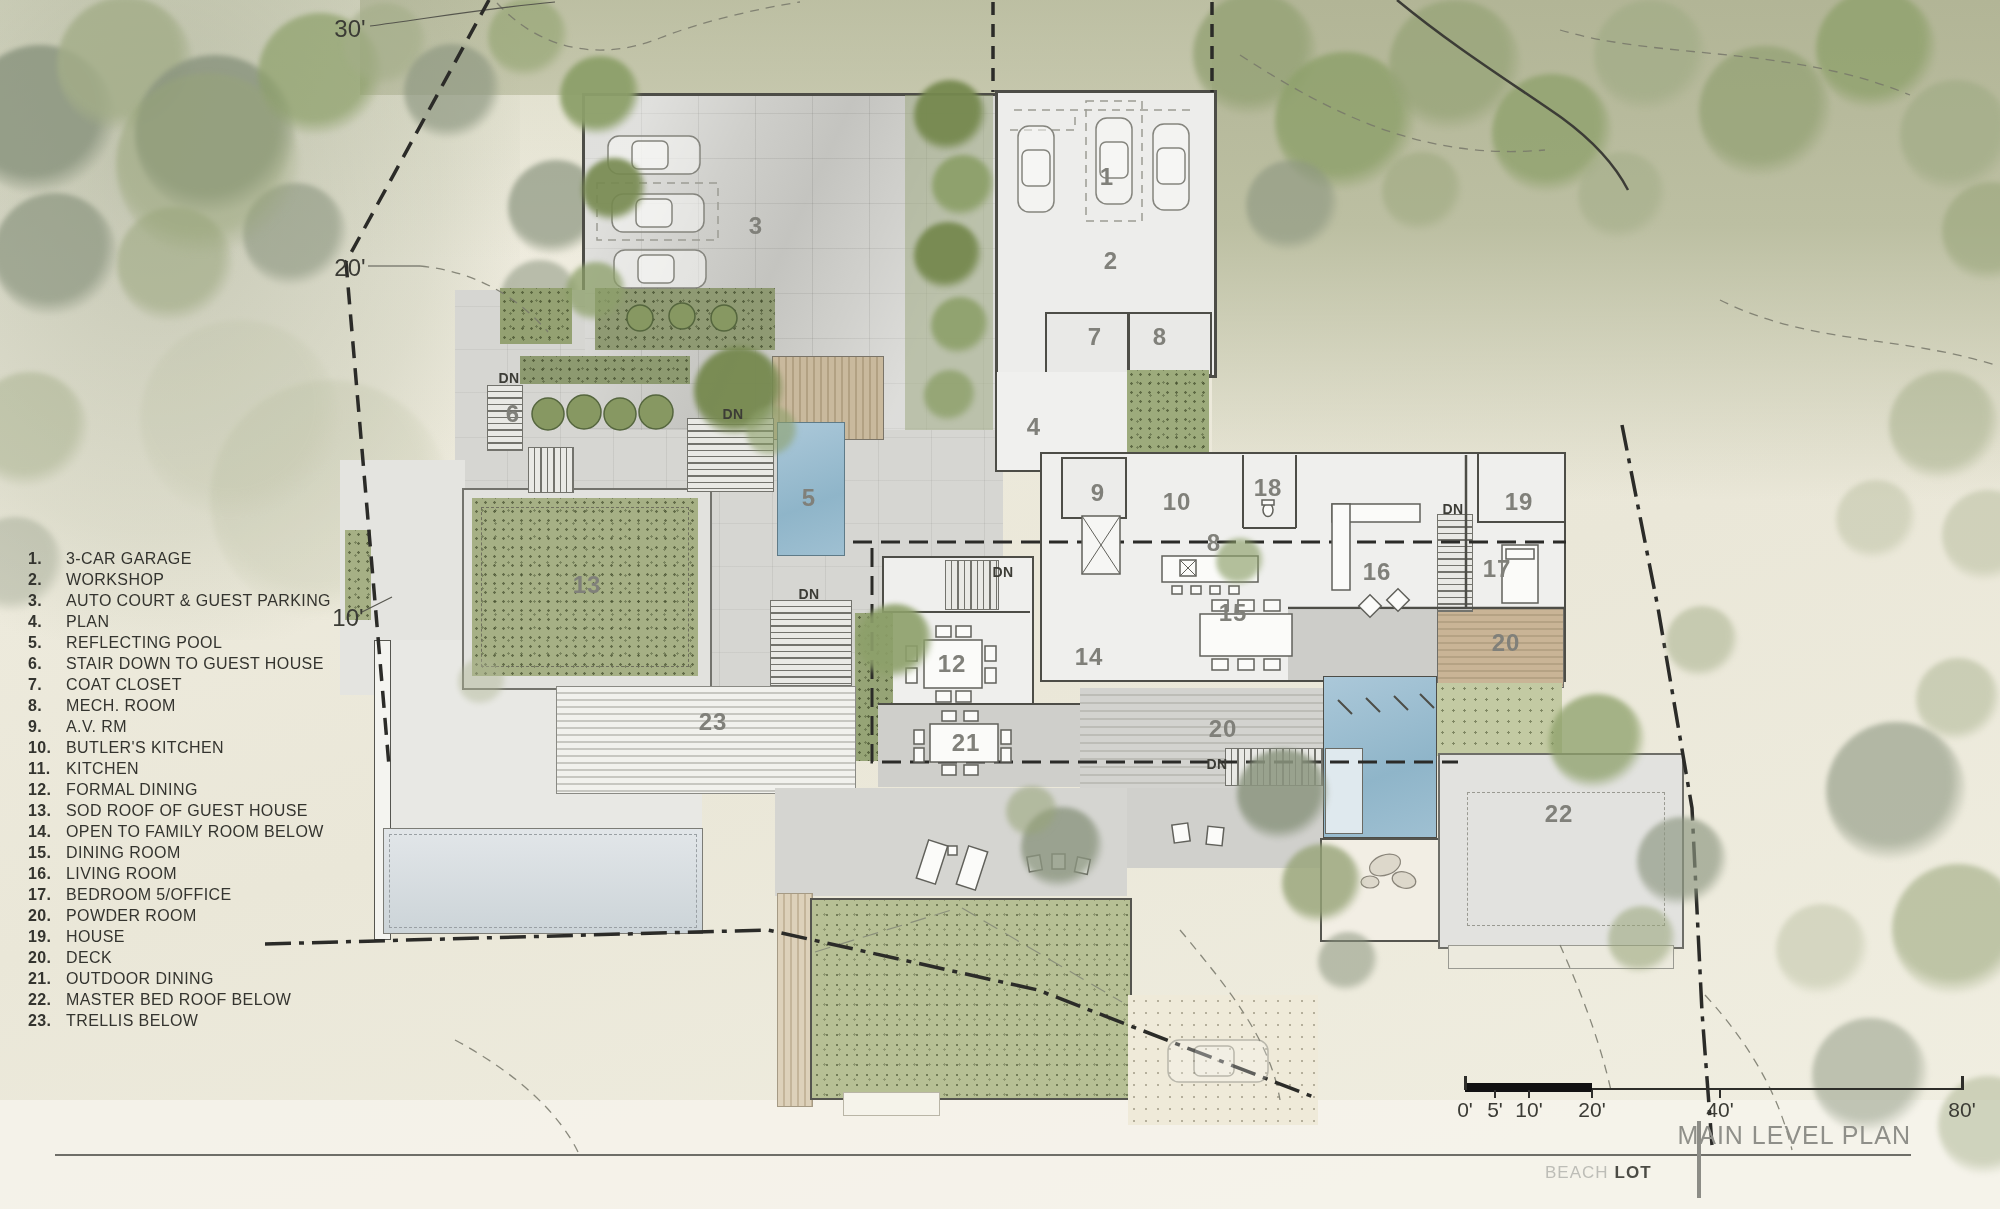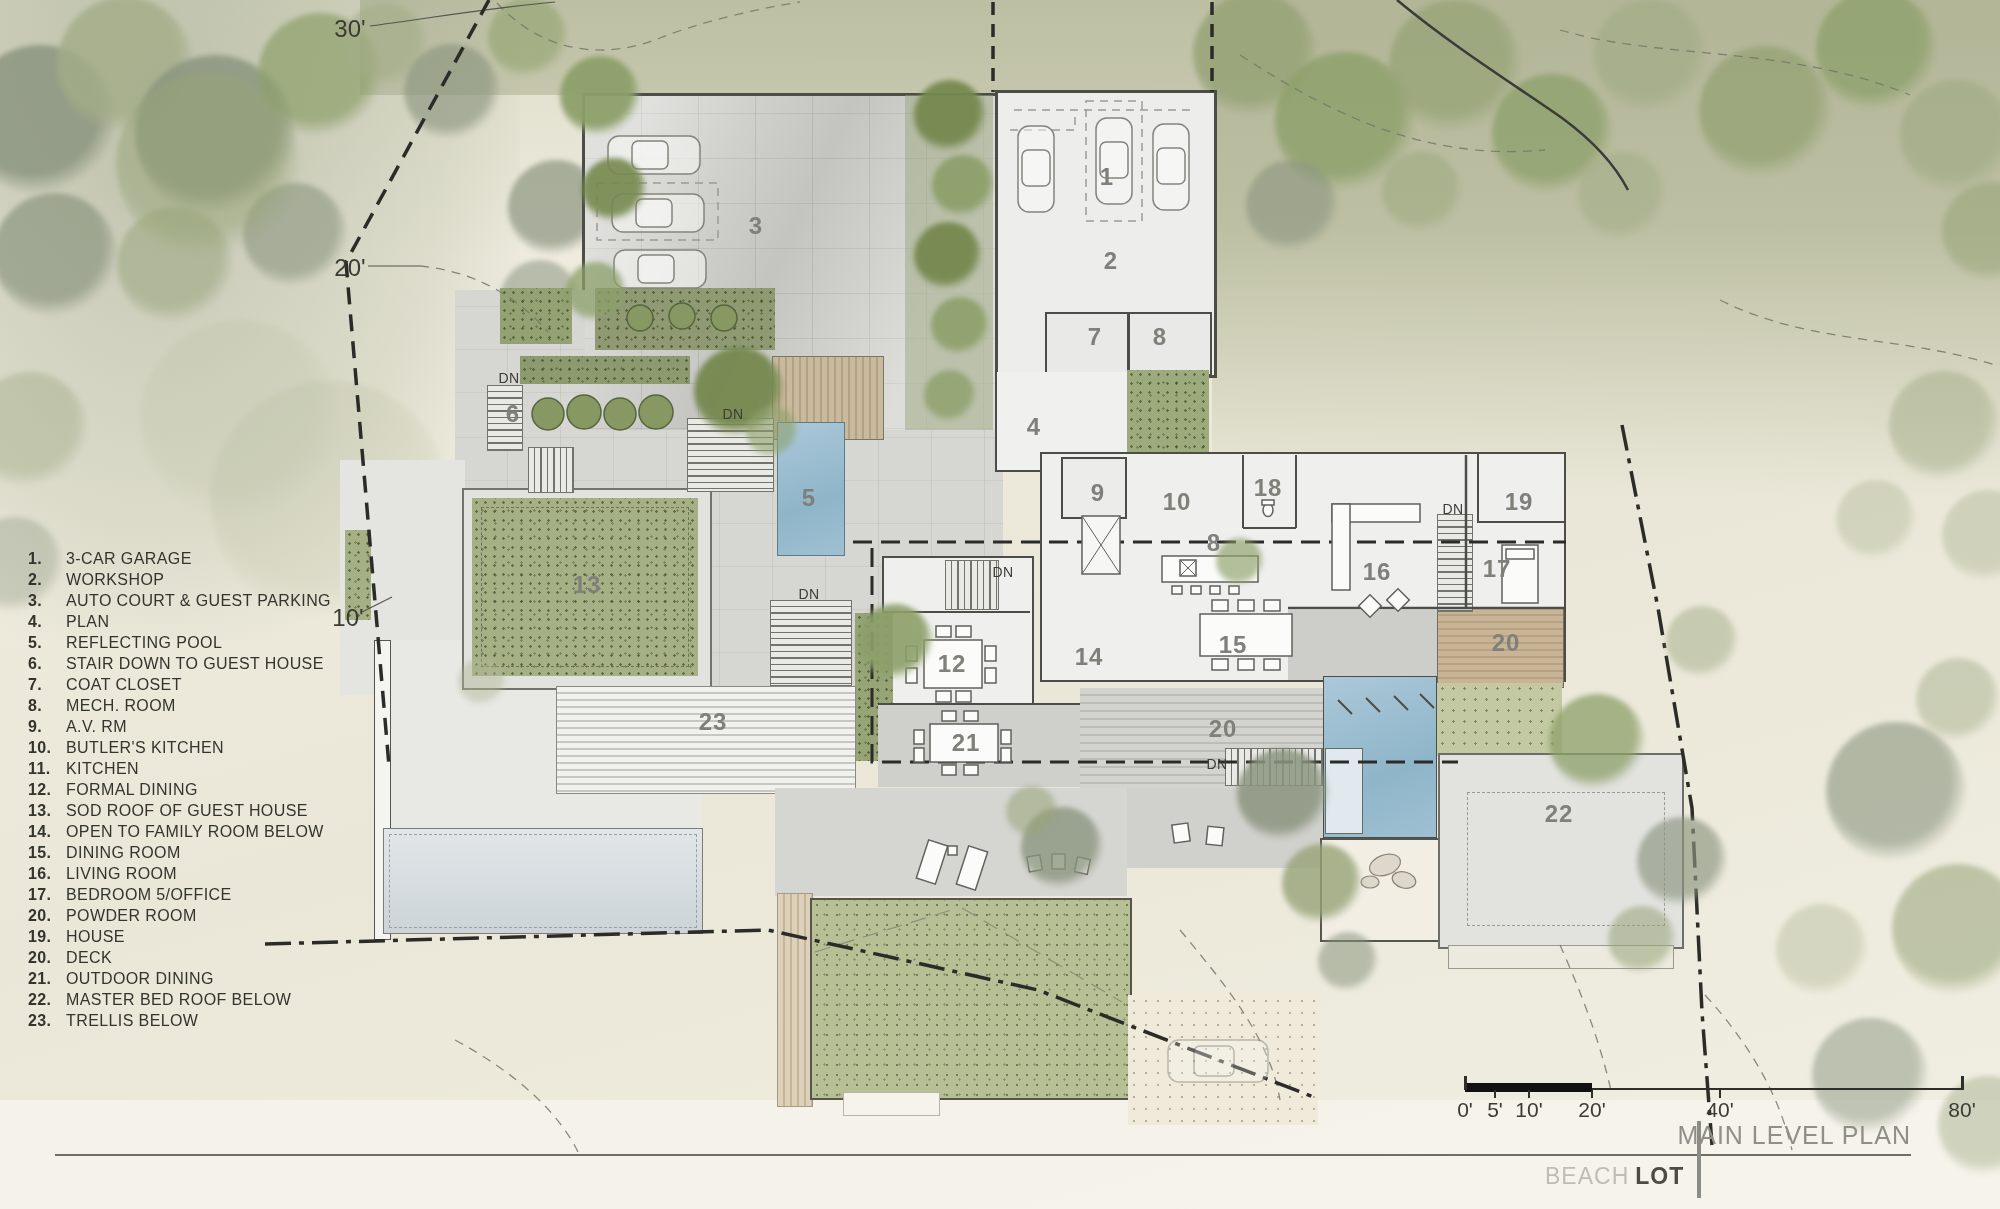--- a/index.html
+++ b/index.html
@@ -31,32 +31,32 @@
   .planks-h{background:repeating-linear-gradient(180deg,#f1f1ed 0 5px,#c7c7c1 5px 7px)}
   .planks-vt{background:repeating-linear-gradient(90deg,#c9b99d 0 5px,#b2a183 5px 7px)}
   .planks-vl{background:repeating-linear-gradient(90deg,#ddd1ba 0 5px,#c4b59a 5px 7px)}
   .treads-h{background-color:#e9e9e5;background-image:repeating-linear-gradient(180deg,transparent 0 5px,#73736d 5px 6.4px);border:1px solid #73736d}
   .treads-v{background-color:#e9e9e5;background-image:repeating-linear-gradient(90deg,transparent 0 5px,#73736d 5px 6.4px);border:1px solid #73736d}
   .blue{background:linear-gradient(160deg,#abc8d9,#8fb5c9 60%,#9fc0d2)}
   .paleblue{background:linear-gradient(180deg,#e2e6e9,#ccd4d8)}
 
   
   .rm{position:absolute;transform:translate(-50%,-50%);font-weight:700;font-size:24px;color:#80807a;letter-spacing:1px;white-space:nowrap}
-  .dn{position:absolute;transform:translate(-50%,-50%);font-weight:400;font-size:14px;color:#3c3c36;letter-spacing:.5px}
+  .dn{position:absolute;transform:translate(-50%,-50%);font-weight:700;font-size:14px;color:#3c3c36;letter-spacing:.5px}
   .ct{position:absolute;transform:translate(-50%,-50%);font-size:24px;color:#3b3b35}
 
   
   #legend{position:absolute;left:28px;top:548px;z-index:7;color:#34342f}
   .lg-row{display:grid;grid-template-columns:38px auto;align-items:baseline;line-height:21px;font-size:16px;letter-spacing:.4px}
   .lg-num{font-weight:700}
 
   
   .tick{position:absolute;top:1098px;transform:translateX(-50%);font-size:21px;color:#3b3b35;z-index:7}
   #sheet-title{position:absolute;top:1121px;right:89px;font-size:25px;letter-spacing:1px;color:#8f8f89;z-index:7;white-space:nowrap}
-  #project-name{position:absolute;top:1163px;left:1545px;font-size:23px;letter-spacing:1px;z-index:7;white-space:nowrap}
+  #project-name{position:absolute;top:1163px;left:1545px;font-size:17px;letter-spacing:1px;z-index:7;white-space:nowrap}
   #project-name .light{color:#bdbdb7}
   #project-name .bold{color:#4b4b45;font-weight:700;margin-left:6px}
 </style>
 </head>
 <body>
 
 <div id="canvas">
 
   <div class="abs" style="left:0;top:0;width:2000px;height:260px;background:linear-gradient(rgba(172,178,142,.30),transparent)"></div>
   <div class="abs" style="left:360px;top:0;width:860px;height:95px;background:linear-gradient(#b7ba9c,#c0c2a6);opacity:.85"></div>
@@ -348,21 +348,21 @@
       <span class="rm" style="left: 809px; top: 498px;">5</span>
       <span class="rm" style="left: 513px; top: 414px;">6</span>
       <span class="rm" style="left: 1095px; top: 337px;">7</span>
       <span class="rm" style="left: 1160px; top: 337px;">8</span>
       <span class="rm" style="left: 1098px; top: 493px;">9</span>
       <span class="rm" style="left: 1177px; top: 502px;">10</span>
       <span class="rm" style="left: 1214px; top: 543px;">8</span>
       <span class="rm" style="left: 952px; top: 664px;">12</span>
       <span class="rm" style="left: 587px; top: 585px;">13</span>
       <span class="rm" style="left: 1089px; top: 657px;">14</span>
-      <span class="rm" style="left: 1233px; top: 645px;">15</span>
+      <span class="rm" style="left: 1233px; top: 613px;">15</span>
       <span class="rm" style="left: 1377px; top: 572px;">16</span>
       <span class="rm" style="left: 1497px; top: 569px;">17</span>
       <span class="rm" style="left: 1268px; top: 488px;">18</span>
       <span class="rm" style="left: 1519px; top: 502px;">19</span>
       <span class="rm" style="left: 1506px; top: 643px;">20</span>
       <span class="rm" style="left: 1223px; top: 729px;">20</span>
       <span class="rm" style="left: 966px; top: 743px;">21</span>
       <span class="rm" style="left: 1559px; top: 814px;">22</span>
       <span class="rm" style="left: 713px; top: 722px;">23</span>
     </div>

